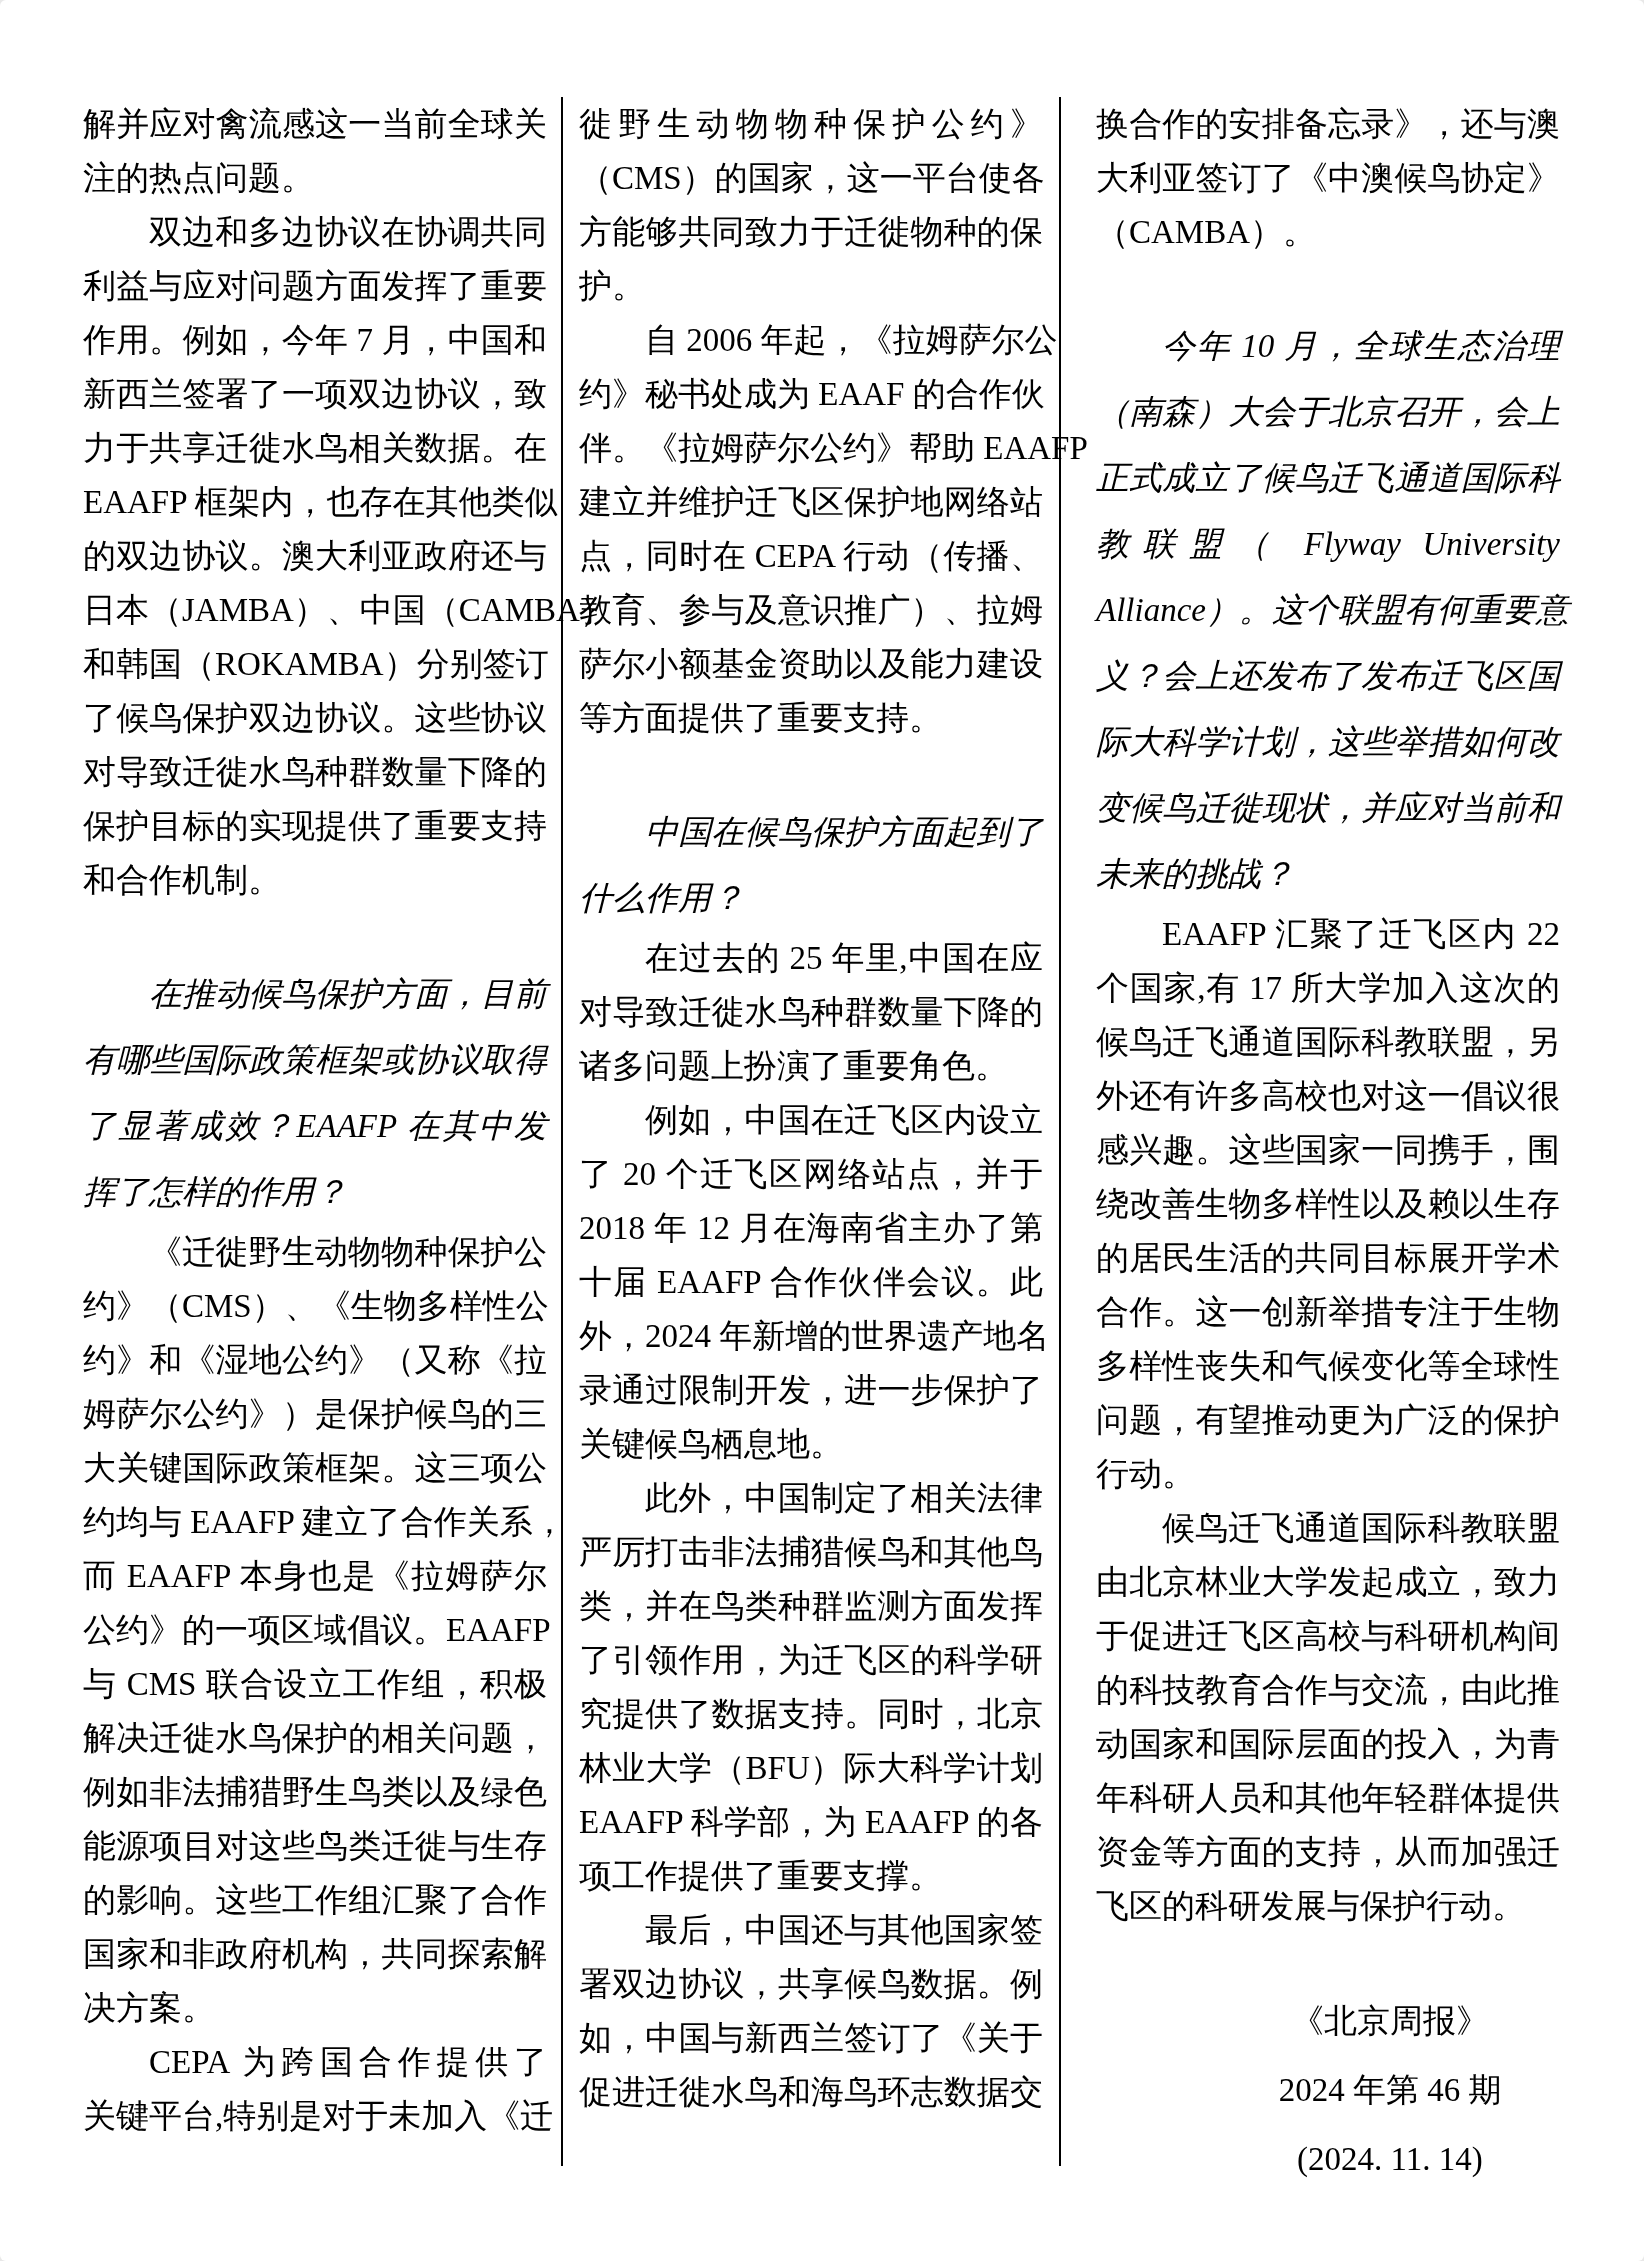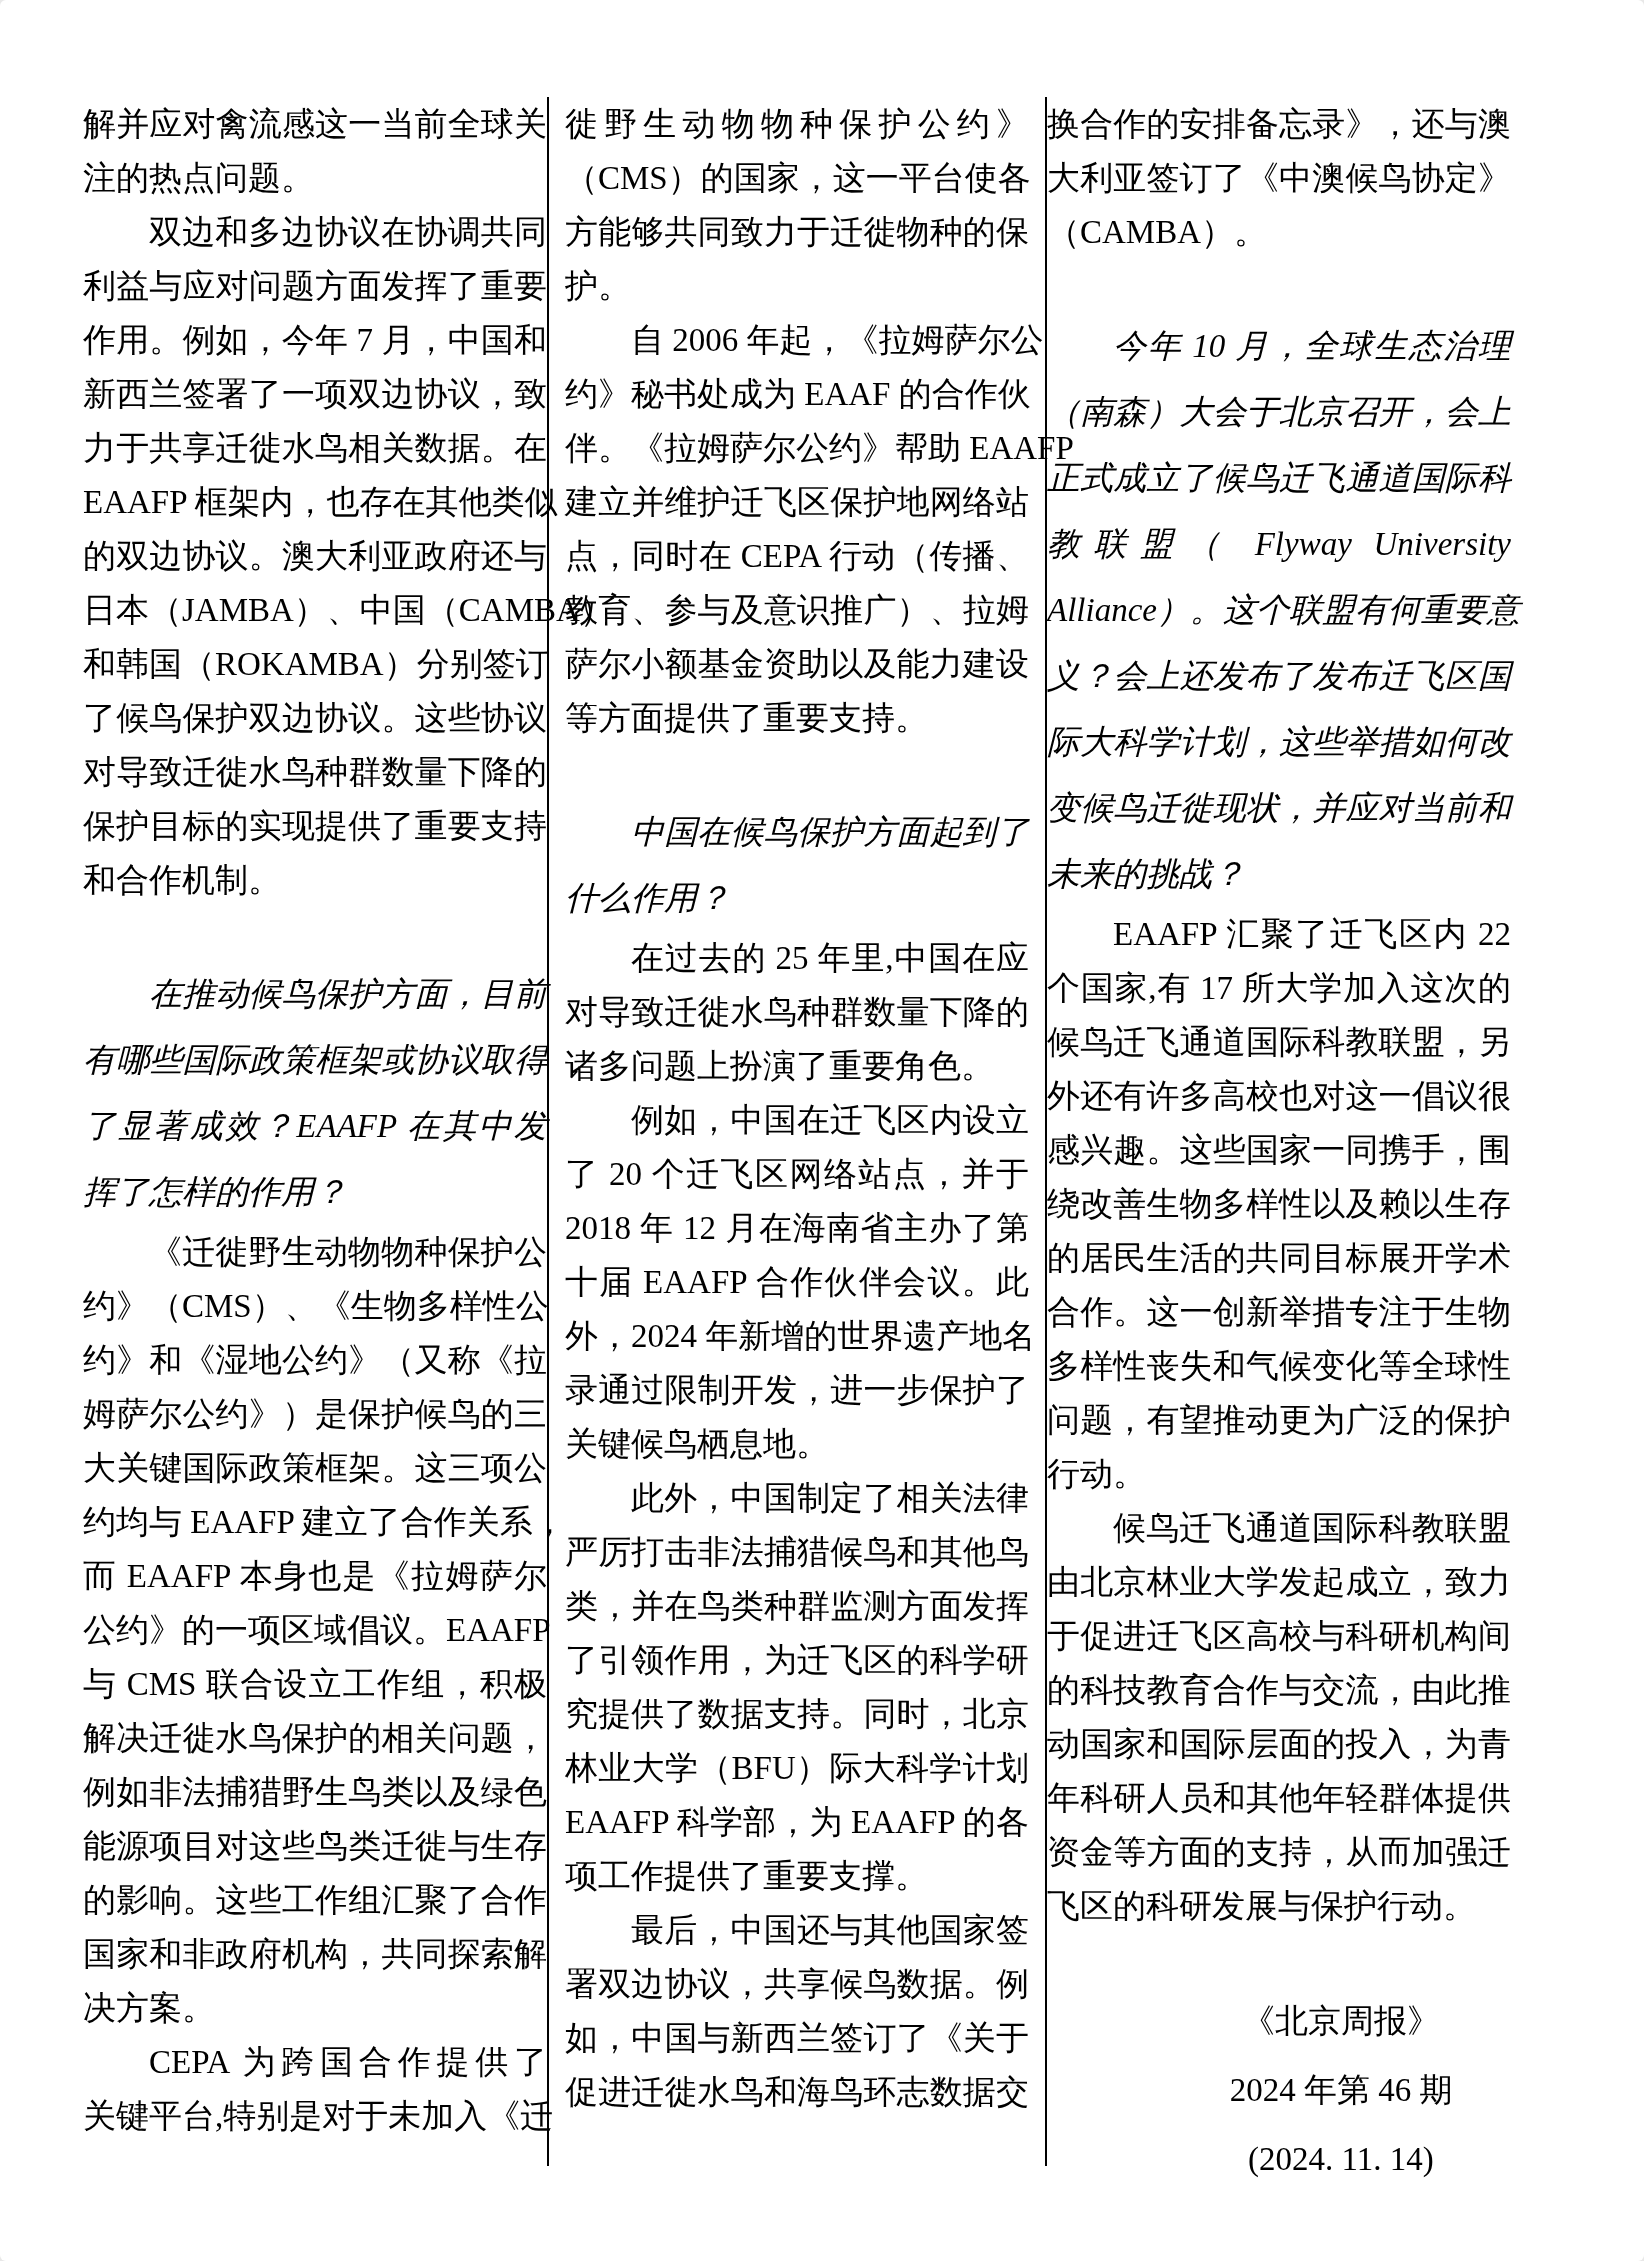--- a/index.html
+++ b/index.html
@@ -17,26 +17,26 @@
   }
   .columns {
     position:absolute;
     top:97px; left:83px;
     display:flex;
     align-items:stretch;
     height:2069px;
   }
   .col { width:464px; flex:0 0 464px; }
   .col.mid {
-    margin-left:0; margin-right:0;
+    margin-left:14px; margin-right:0;
     border-left:2.1px solid #000000;
     border-right:2.1px solid #000000;
     padding:0 16px;
   }
-  .col.right { }
+  .col.right { margin-left:35px; }
   .line {
     height:54px; line-height:54px;
     font-size:33px;
     text-align:justify;
     text-align-last:justify;
     white-space:nowrap;
     overflow:visible;
   }
   .line.end { text-align-last:left; }
   .line.indent { padding-left:66px; }

